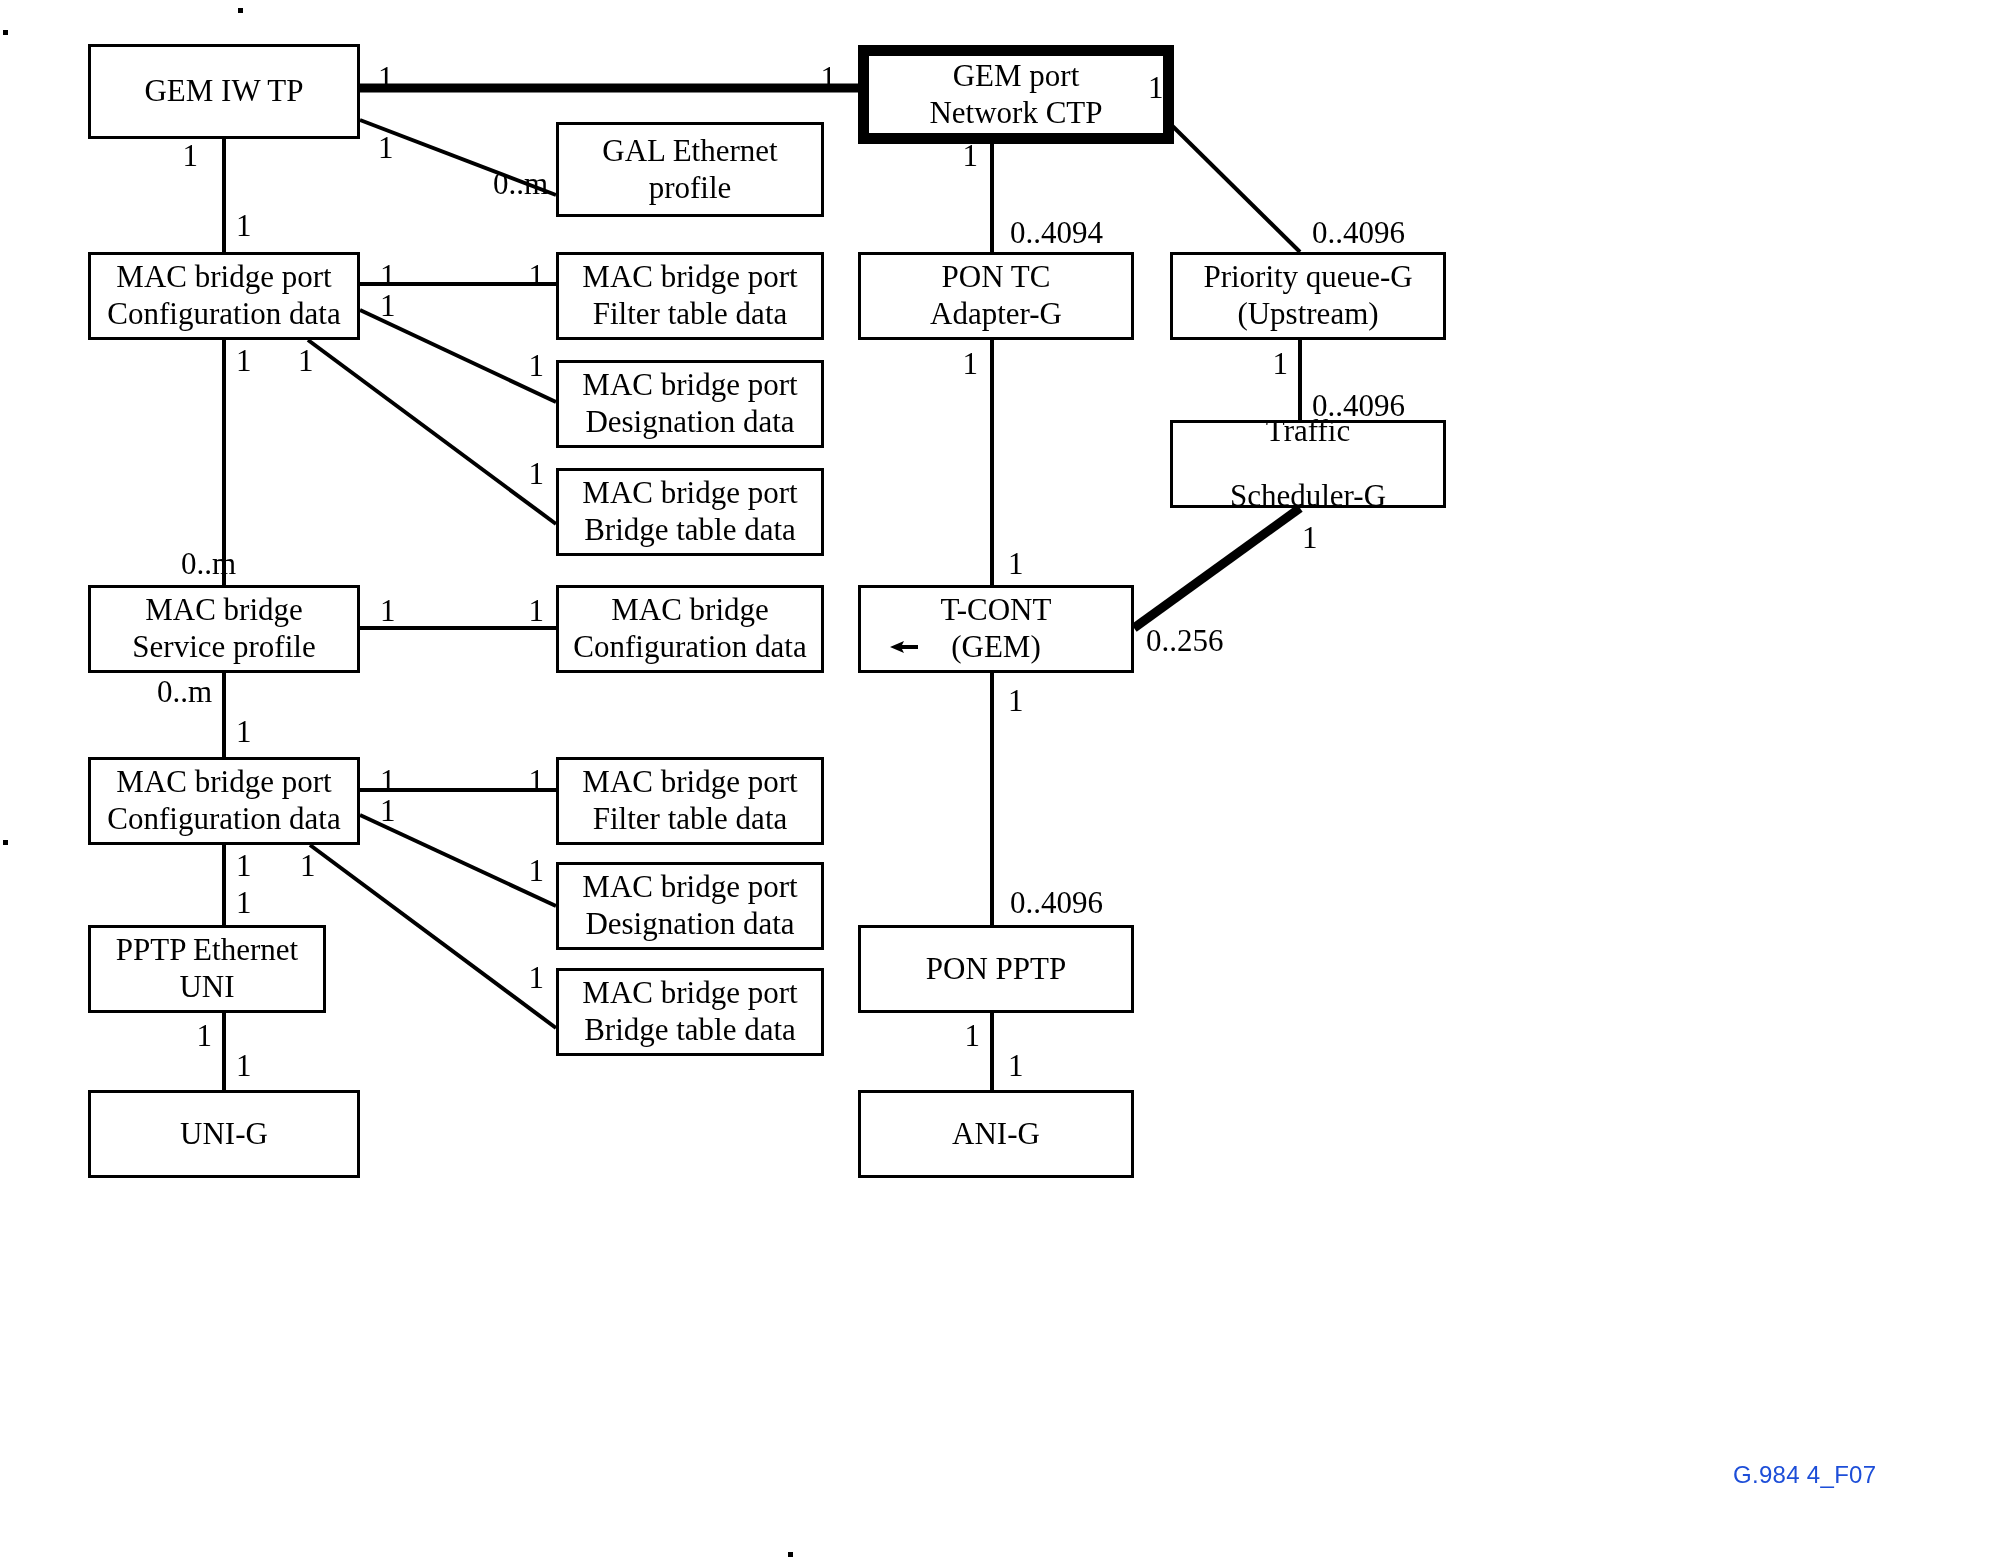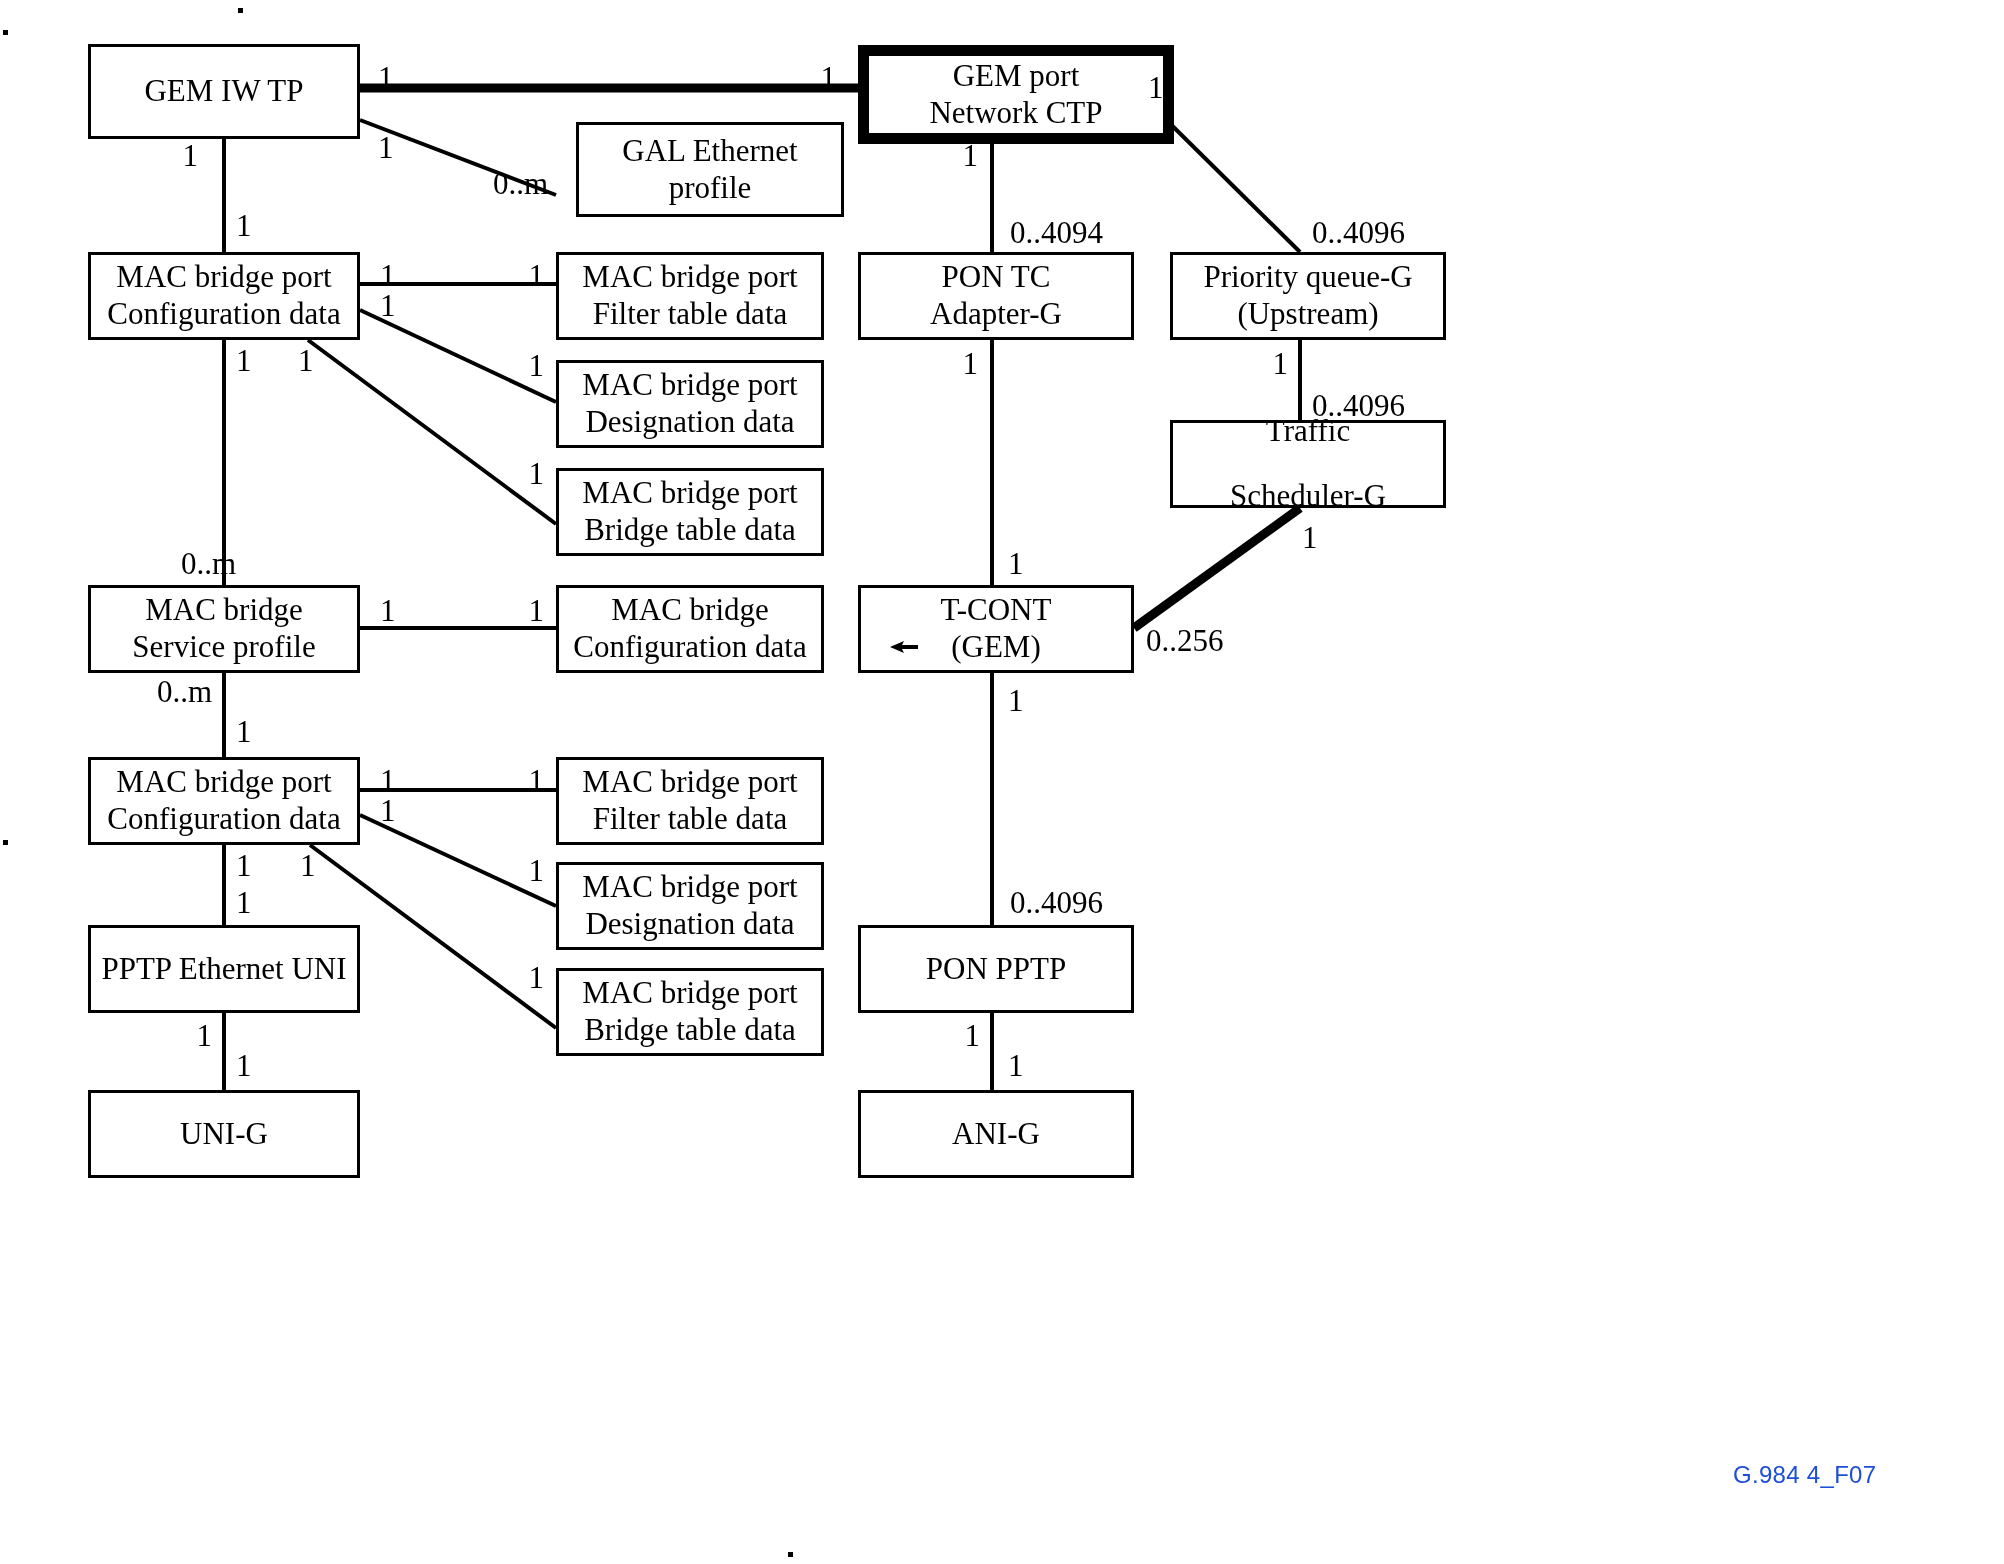--- a/index.html
+++ b/index.html
@@ -105,21 +105,21 @@
     </svg>
 
   <div id="node-layer">
       <div class="node" style="left: 88px; top: 44px; width: 272px; height: 95px;">
         <span class="line1">GEM IW  TP</span>
       </div>
       <div class="node emphasis" style="left: 858px; top: 45px; width: 316px; height: 99px;">
         <span class="line1">GEM port</span>
         <span class="line2">Network CTP</span>
       </div>
-      <div class="node" style="left: 576px; top: 122px; width: 268px; height: 95px; text-align: right;">
+      <div class="node" style="left: 556px; top: 122px; width: 268px; height: 95px; text-align: right;">
         <span class="line1">GAL Ethernet</span>
         <span class="line2">profile</span>
       </div>
       <div class="node" style="left: 88px; top: 252px; width: 272px; height: 88px;">
         <span class="line1">MAC bridge port</span>
         <span class="line2">Configuration data</span>
       </div>
       <div class="node" style="left: 556px; top: 252px; width: 268px; height: 88px;">
         <span class="line1">MAC bridge port</span>
         <span class="line2">Filter table data</span>
@@ -161,21 +161,21 @@
         <span class="line2">Configuration data</span>
       </div>
       <div class="node" style="left: 556px; top: 757px; width: 268px; height: 88px;">
         <span class="line1">MAC bridge port</span>
         <span class="line2">Filter table data</span>
       </div>
       <div class="node" style="left: 556px; top: 862px; width: 268px; height: 88px;">
         <span class="line1">MAC bridge port</span>
         <span class="line2">Designation data</span>
       </div>
-      <div class="node" style="left: 88px; top: 925px; width: 272px; height: 88px;">
+      <div class="node" style="left: 88px; top: 925px; width: 238px; height: 88px;">
         <span class="line1">PPTP Ethernet UNI</span>
       </div>
       <div class="node" style="left: 858px; top: 925px; width: 276px; height: 88px;">
         <span class="line1">PON PPTP</span>
       </div>
       <div class="node" style="left: 556px; top: 968px; width: 268px; height: 88px;">
         <span class="line1">MAC bridge port</span>
         <span class="line2">Bridge table data</span>
       </div>
       <div class="node" style="left: 88px; top: 1090px; width: 272px; height: 88px;">

